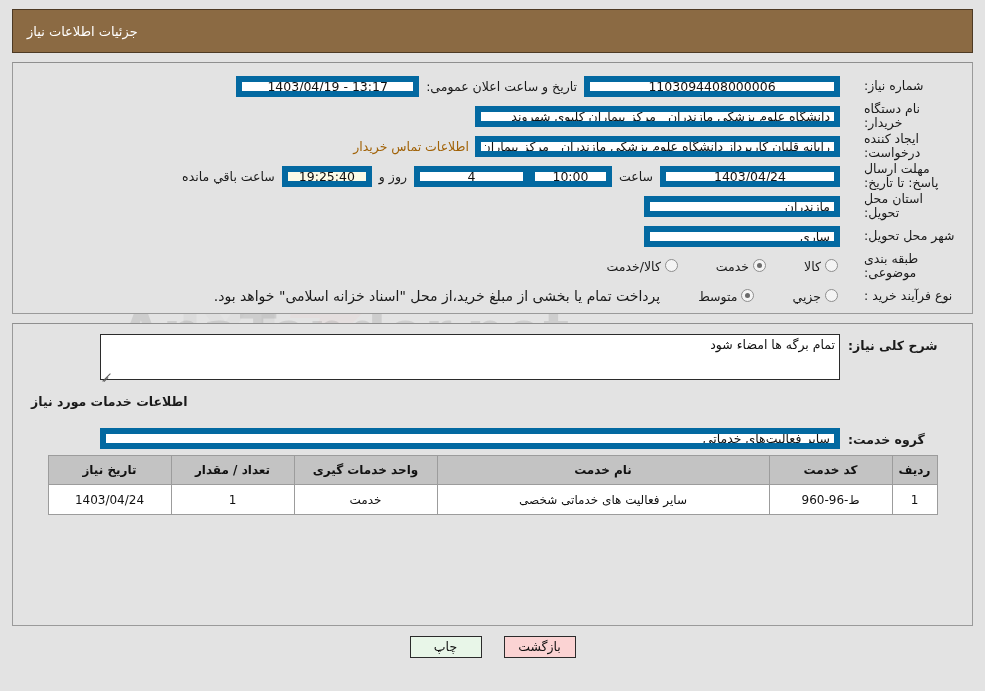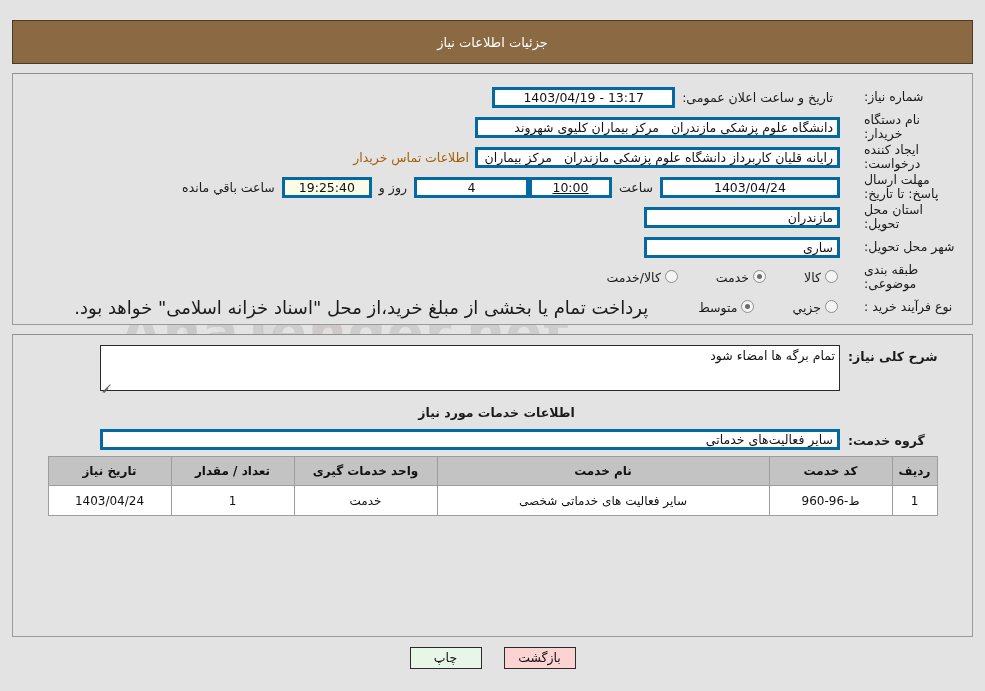--- a/index.html
+++ b/index.html
@@ -42,28 +42,28 @@
     font-weight: bold;
     letter-spacing: 1px;
     color: rgba(120,120,120,.20);
     direction: ltr;
     white-space: nowrap;
     font-family: "DejaVu Sans", "Liberation Sans", sans-serif;
   }
 
   
   .page-header {
-    margin: 20px 12px 0 12px;
+    margin: 9px 12px 0 12px;
     height: 44px;
     background: #8b6a43;
     border: 1px solid #4d3a24;
     box-sizing: border-box;
     display: flex;
     align-items: center;
-    justify-content: center;
+    justify-content: flex-end;
     padding: 0 14px;
     position: relative;
     z-index: 10;
   }
   .page-header .title {
     color: #ffffff;
     font-size: 13px;
   }
 
   
@@ -92,21 +92,21 @@
     text-align: left;
     padding-left: 24px;
     font-size: 12.5px;
     color: #1a1a1a;
     box-sizing: border-box;
     line-height: 1.15;
   }
   .flabel.two-line { line-height: 1.12; }
 
   .fin {
-    border: 3px solid #0369a1;
+    border: 6px solid #0369a1;
     background: #ffffff;
     height: 21px;
     line-height: 21px;
     box-sizing: border-box;
     font-size: 12.5px;
     padding: 0 4px;
     color: #111;
     font-family: "DejaVu Sans", "Liberation Sans", sans-serif;
     outline: none;
     text-align: right;
@@ -164,23 +164,23 @@
   }
   .radio.on::after {
     content: "";
     position: absolute;
     left: 3px; top: 3px;
     width: 5px; height: 5px;
     border-radius: 50%;
     background: #6b6b6b;
   }
   .note-text {
-    font-size: 18px;
+    font-size: 14px;
     white-space: nowrap;
-    margin-right: 16px;
+    margin-right: 4px;
   }
 
   
   .drow {
     display: flex;
     align-items: flex-start;
     justify-content: flex-start;
   }
   .dlabel {
     width: 122px;
@@ -218,22 +218,22 @@
   .ta-grip i {
     position: absolute;
     background: #5a5a5a;
     height: 1px;
     transform: rotate(-45deg);
   }
 
   .section-sub {
     font-weight: bold;
     font-size: 12.5px;
-    text-align: center;
-    padding: 11px 0 9px 0;
+    text-align: left;
+    padding: 11px 0 19px 0;
     margin-right: 0;
   }
   .sub-inner { padding-left: 8px; }
 
   
   table.items {
     border-collapse: collapse;
     width: 890px;
     margin: 6px 0 0 0;
     table-layout: fixed;
@@ -295,20 +295,21 @@
 </div>
 
 <div class="page-header">
   <span class="title">جزئیات اطلاعات نیاز</span>
 </div>
 
 <div class="panel info">
 
   <div class="frow">
     <span class="flabel">شماره نیاز:</span>
+    <input class="fin w-number num" readonly="" value="1103094408000006" style="">
     <span class="inline-label">تاریخ و ساعت اعلان عمومی:</span>
     <input class="fin w-ann num" readonly="" value="1403/04/19 - 13:17" style="">
   </div>
 
   <div class="frow">
     <span class="flabel">نام دستگاه خریدار:</span>
     <input class="fin w-org" readonly="" value="دانشگاه علوم پزشکی مازندران   مرکز بیماران کلیوی شهروند" style="">
   </div>
 
   <div class="frow">

